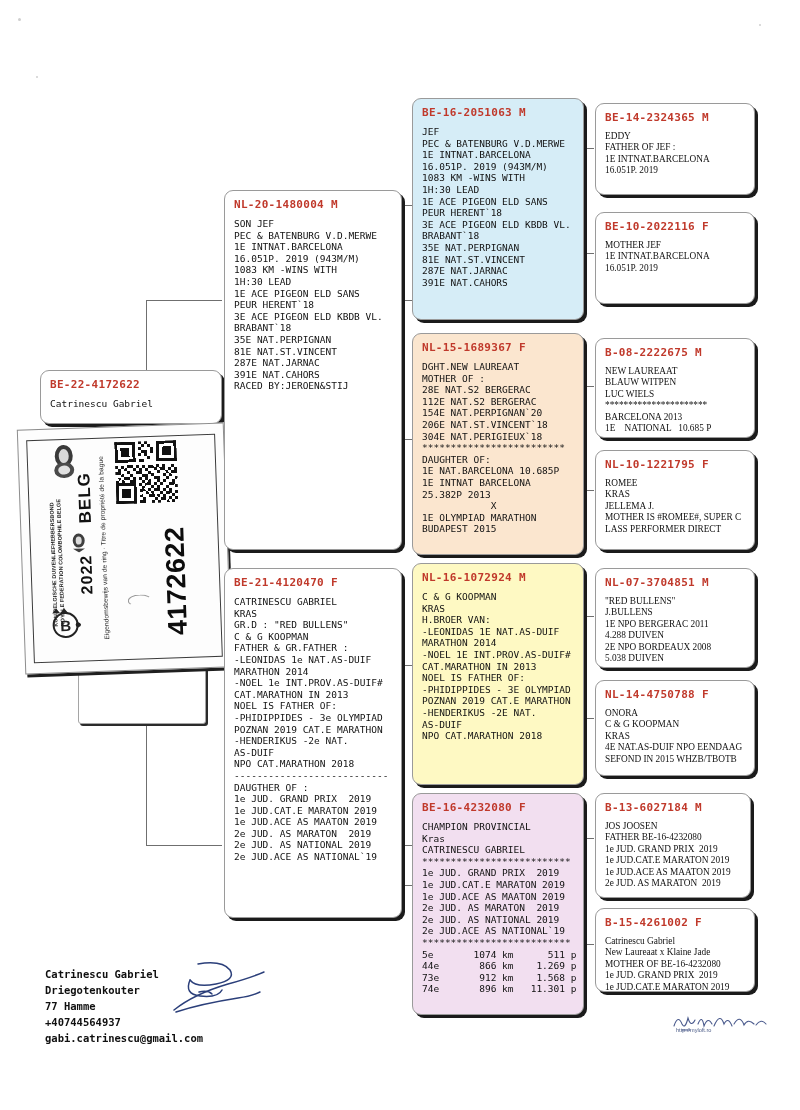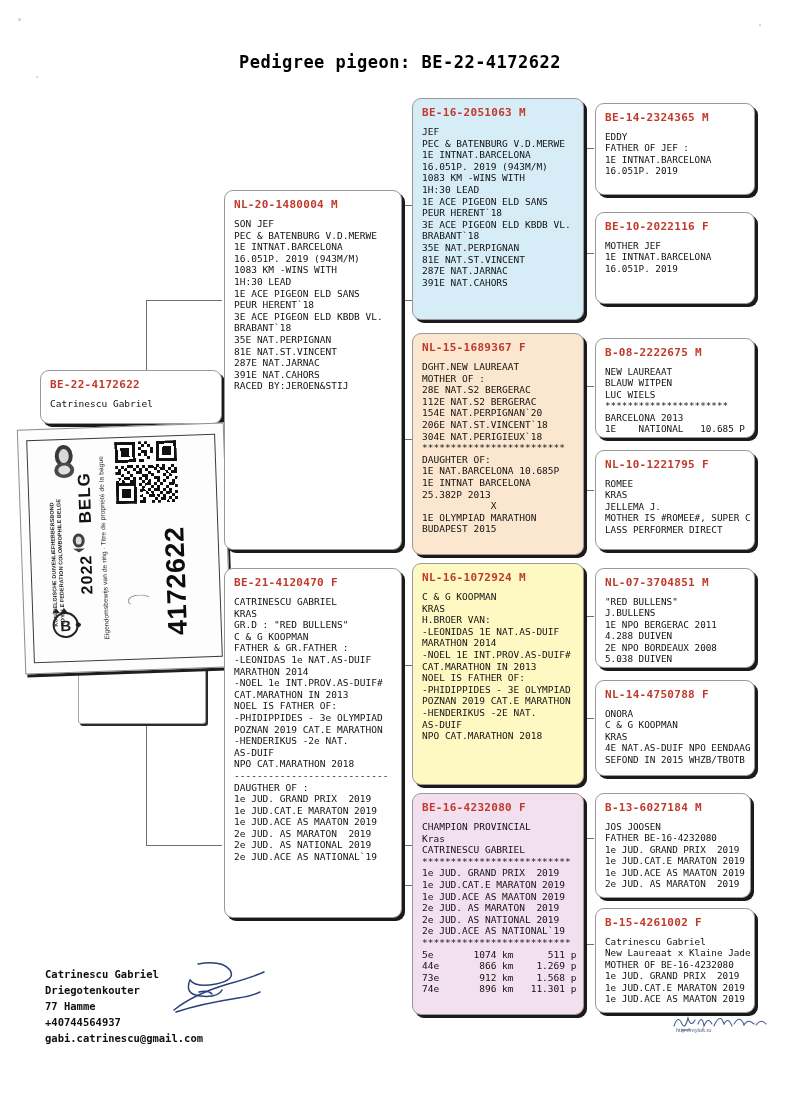--- a/index.html
+++ b/index.html
@@ -40,21 +40,21 @@
     letter-spacing:.3px;
     margin-bottom:7px;
     white-space:nowrap;
   }
   .card .ln{
     font-size:9.5px;
     line-height:11.6px;
     white-space:pre;
     color:#111;
   }
-  .card.small .ln{font-size:9.3px;line-height:11.4px;}
+  .card.small .ln{font-size:9.3px;line-height:11.4px;font-family:Liberation Serif, serif;}
 
   .c-blue{background:#d6edf7;}
   .c-orange{background:#fbe6cf;}
   .c-green{background:#fef9c3;}
   .c-pink{background:#f2dff0;}
   .c-white{background:#ffffff;}
 
   
   .ln-h,.ln-v{position:absolute;background:#6f6f6f;}
   .ln-h{height:1px;}
@@ -136,21 +136,20 @@
 </style>
 </head>
 <body>
 
 <div class="page">
 
   <div class="speck" style="left:18px;top:18px;width:3px;height:3px;"></div>
   <div class="speck" style="left:36px;top:76px;width:2px;height:2px;"></div>
   <div class="speck" style="left:759px;top:24px;width:2px;height:2px;"></div>
 
-  <div class="title">Pedigree pigeon: BE-22-4172622</div>
 
   <div class="ln-v" style="left:146px;top:300px;height:545px;"></div>
   <div class="ln-h" style="left:146px;top:300px;width:76px;"></div>
   <div class="ln-h" style="left:146px;top:845px;width:76px;"></div>
   <div class="ln-h" style="left:104px;top:572px;width:42px;"></div>
   <div class="ln-v" style="left:104px;top:425px;height:147px;"></div>
 
   <div class="ln-v" style="left:404px;top:205px;height:234px;"></div>
   <div class="ln-h" style="left:402px;top:300px;width:10px;"></div>
   <div class="ln-h" style="left:404px;top:205px;width:8px;"></div>
@@ -554,21 +553,21 @@
     <div>
       <div class="ln">JOS JOOSEN</div>
       <div class="ln">FATHER BE-16-4232080</div>
       <div class="ln">1e JUD. GRAND PRIX  2019</div>
       <div class="ln">1e JUD.CAT.E MARATON 2019</div>
       <div class="ln">1e JUD.ACE AS MAATON 2019</div>
       <div class="ln">2e JUD. AS MARATON  2019</div>
     </div>
   </div>
 
-  <div class="card c-white small" style="left:595px;top:908px;width:160px;height:105px;">
+  <div class="card c-white small" style="left:595px;top:908px;width:160px;height:84px;">
     <div class="cid">B-15-4261002 F</div>
     <div>
       <div class="ln">Catrinescu Gabriel</div>
       <div class="ln">New Laureaat x Klaine Jade</div>
       <div class="ln">MOTHER OF BE-16-4232080</div>
       <div class="ln">1e JUD. GRAND PRIX  2019</div>
       <div class="ln">1e JUD.CAT.E MARATON 2019</div>
       <div class="ln">1e JUD.ACE AS MAATON 2019</div>
     </div>
   </div>

